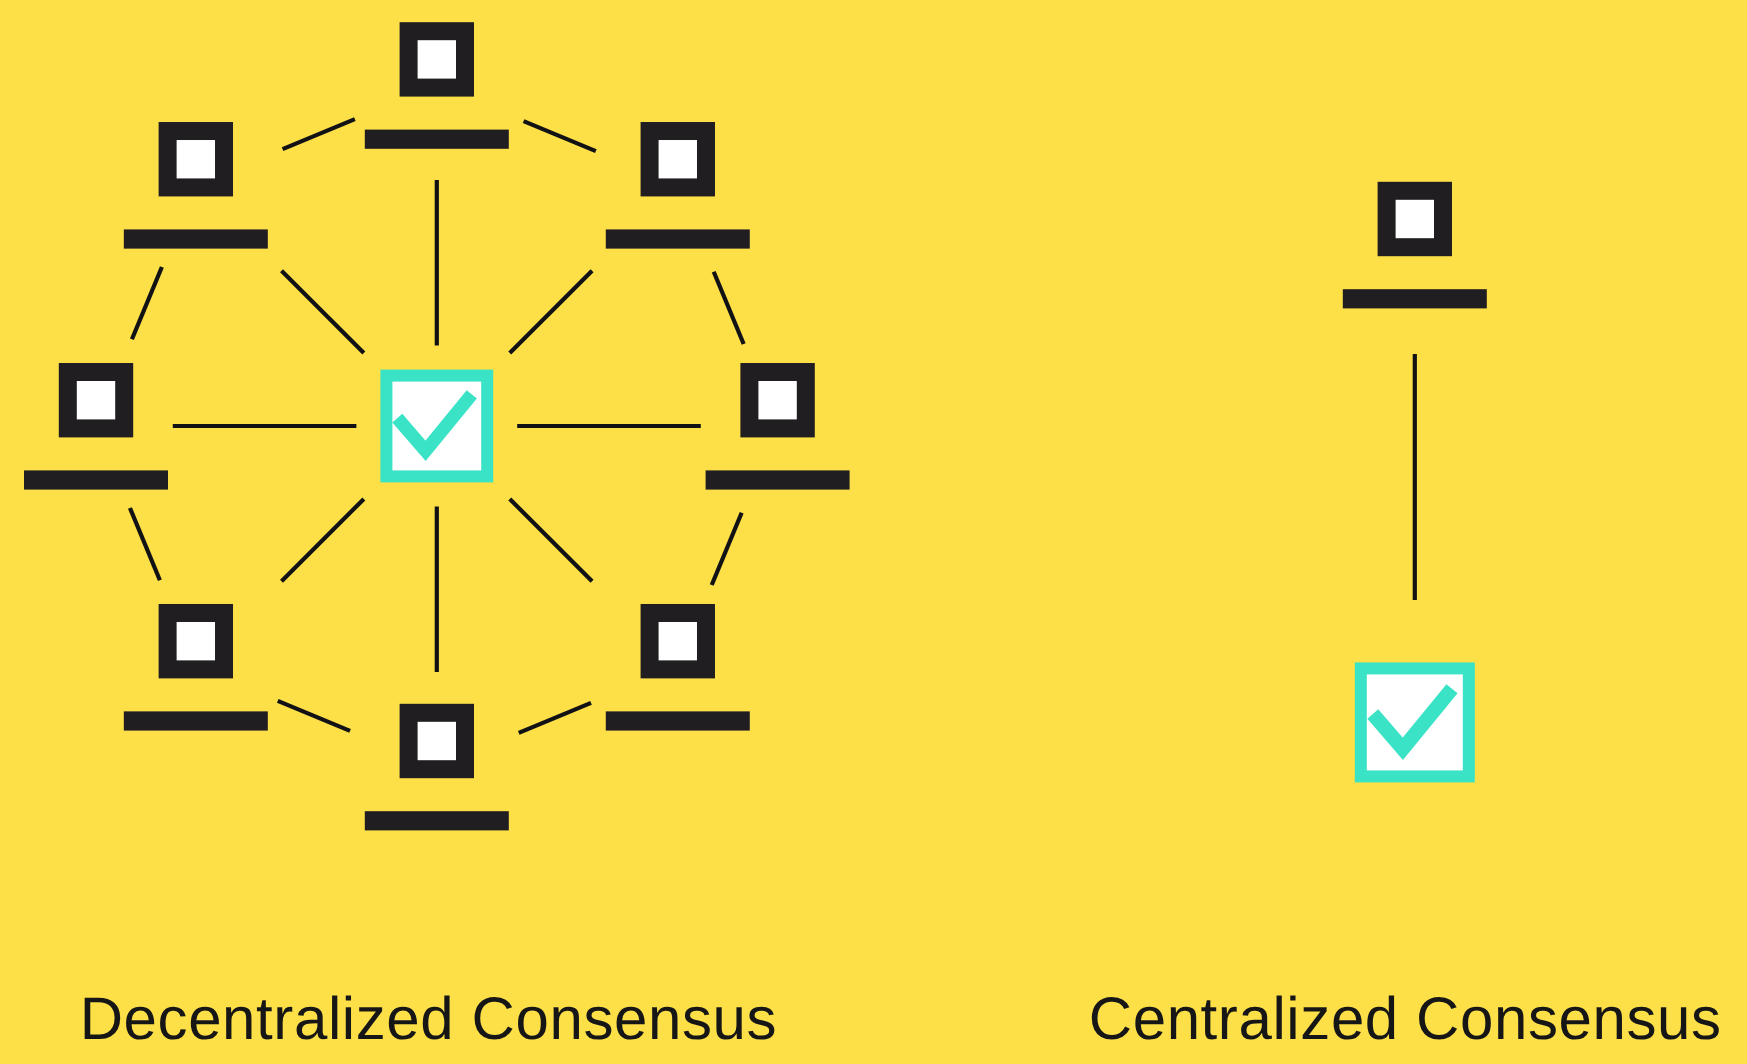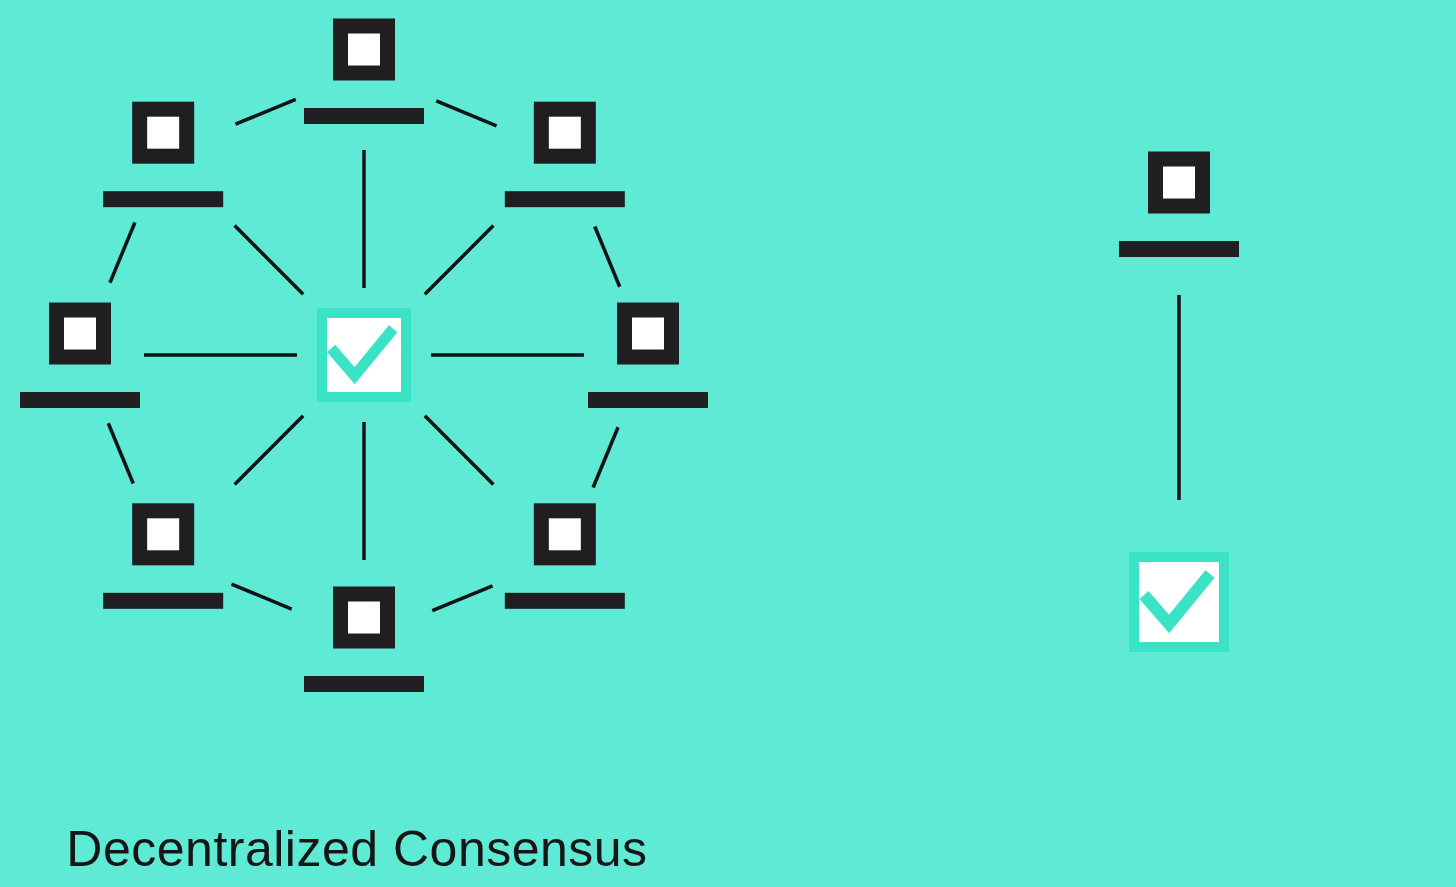--- a/index.html
+++ b/index.html
@@ -29,21 +29,21 @@
     letter-spacing: 0.5px;
     white-space: nowrap;
     line-height: 1;
   }
   #label-left  { left: 357px; }
   #label-right { left: 1171px; }
 </style>
 </head>
 <body>
 
-<div class="stage" style="background: #5eead4;">
+<div class="stage" style="background: #fde047;">
   <svg id="diagram-svg" width="1456" height="887" viewBox="0 0 1456 887">
       <line x1="364" y1="288" x2="364" y2="150" stroke="#121214" stroke-width="3.5"></line>
       <line x1="424.81118318204307" y1="294.18881681795693" x2="493.4005409571382" y2="225.5994590428618" stroke="#121214" stroke-width="3.5"></line>
       <line x1="431" y1="355" x2="584" y2="355" stroke="#121214" stroke-width="3.5"></line>
       <line x1="424.81118318204307" y1="415.81118318204307" x2="493.4005409571382" y2="484.4005409571382" stroke="#121214" stroke-width="3.5"></line>
       <line x1="364" y1="422" x2="364" y2="560" stroke="#121214" stroke-width="3.5"></line>
       <line x1="303.18881681795693" y1="415.81118318204307" x2="234.5994590428618" y2="484.4005409571382" stroke="#121214" stroke-width="3.5"></line>
       <line x1="297" y1="355" x2="144" y2="355" stroke="#121214" stroke-width="3.5"></line>
       <line x1="303.1888168179569" y1="294.18881681795693" x2="234.59945904286178" y2="225.5994590428618" stroke="#121214" stroke-width="3.5"></line>
       <line x1="436.2945973085126" y1="100.94540269148739" x2="496.54009506560647" y2="125.89990493439356" stroke="#121214" stroke-width="3.5"></line>
@@ -94,13 +94,14 @@
       <g>
         <rect x="1155.5" y="159" width="47" height="47" fill="#ffffff" stroke="#201e21" stroke-width="15"></rect>
         <rect x="1119" y="241" width="120" height="16" fill="#201e21"></rect>
       </g>
       <g>
         <rect x="1134" y="557" width="90" height="90" fill="#ffffff" stroke="#3be3c6" stroke-width="10"></rect>
         <polyline points="1144,595 1169,624 1210,574" fill="none" stroke="#3be3c6" stroke-width="12" stroke-linecap="butt" stroke-linejoin="miter"></polyline>
       </g>
     </svg>
   <div class="diagram-label" id="label-left" style="color: rgb(22, 22, 22);">Decentralized Consensus</div>
+  <div class="diagram-label" id="label-right" style="color: rgb(22, 22, 22);">Centralized Consensus</div>
 </div>
 
 </body></html>

